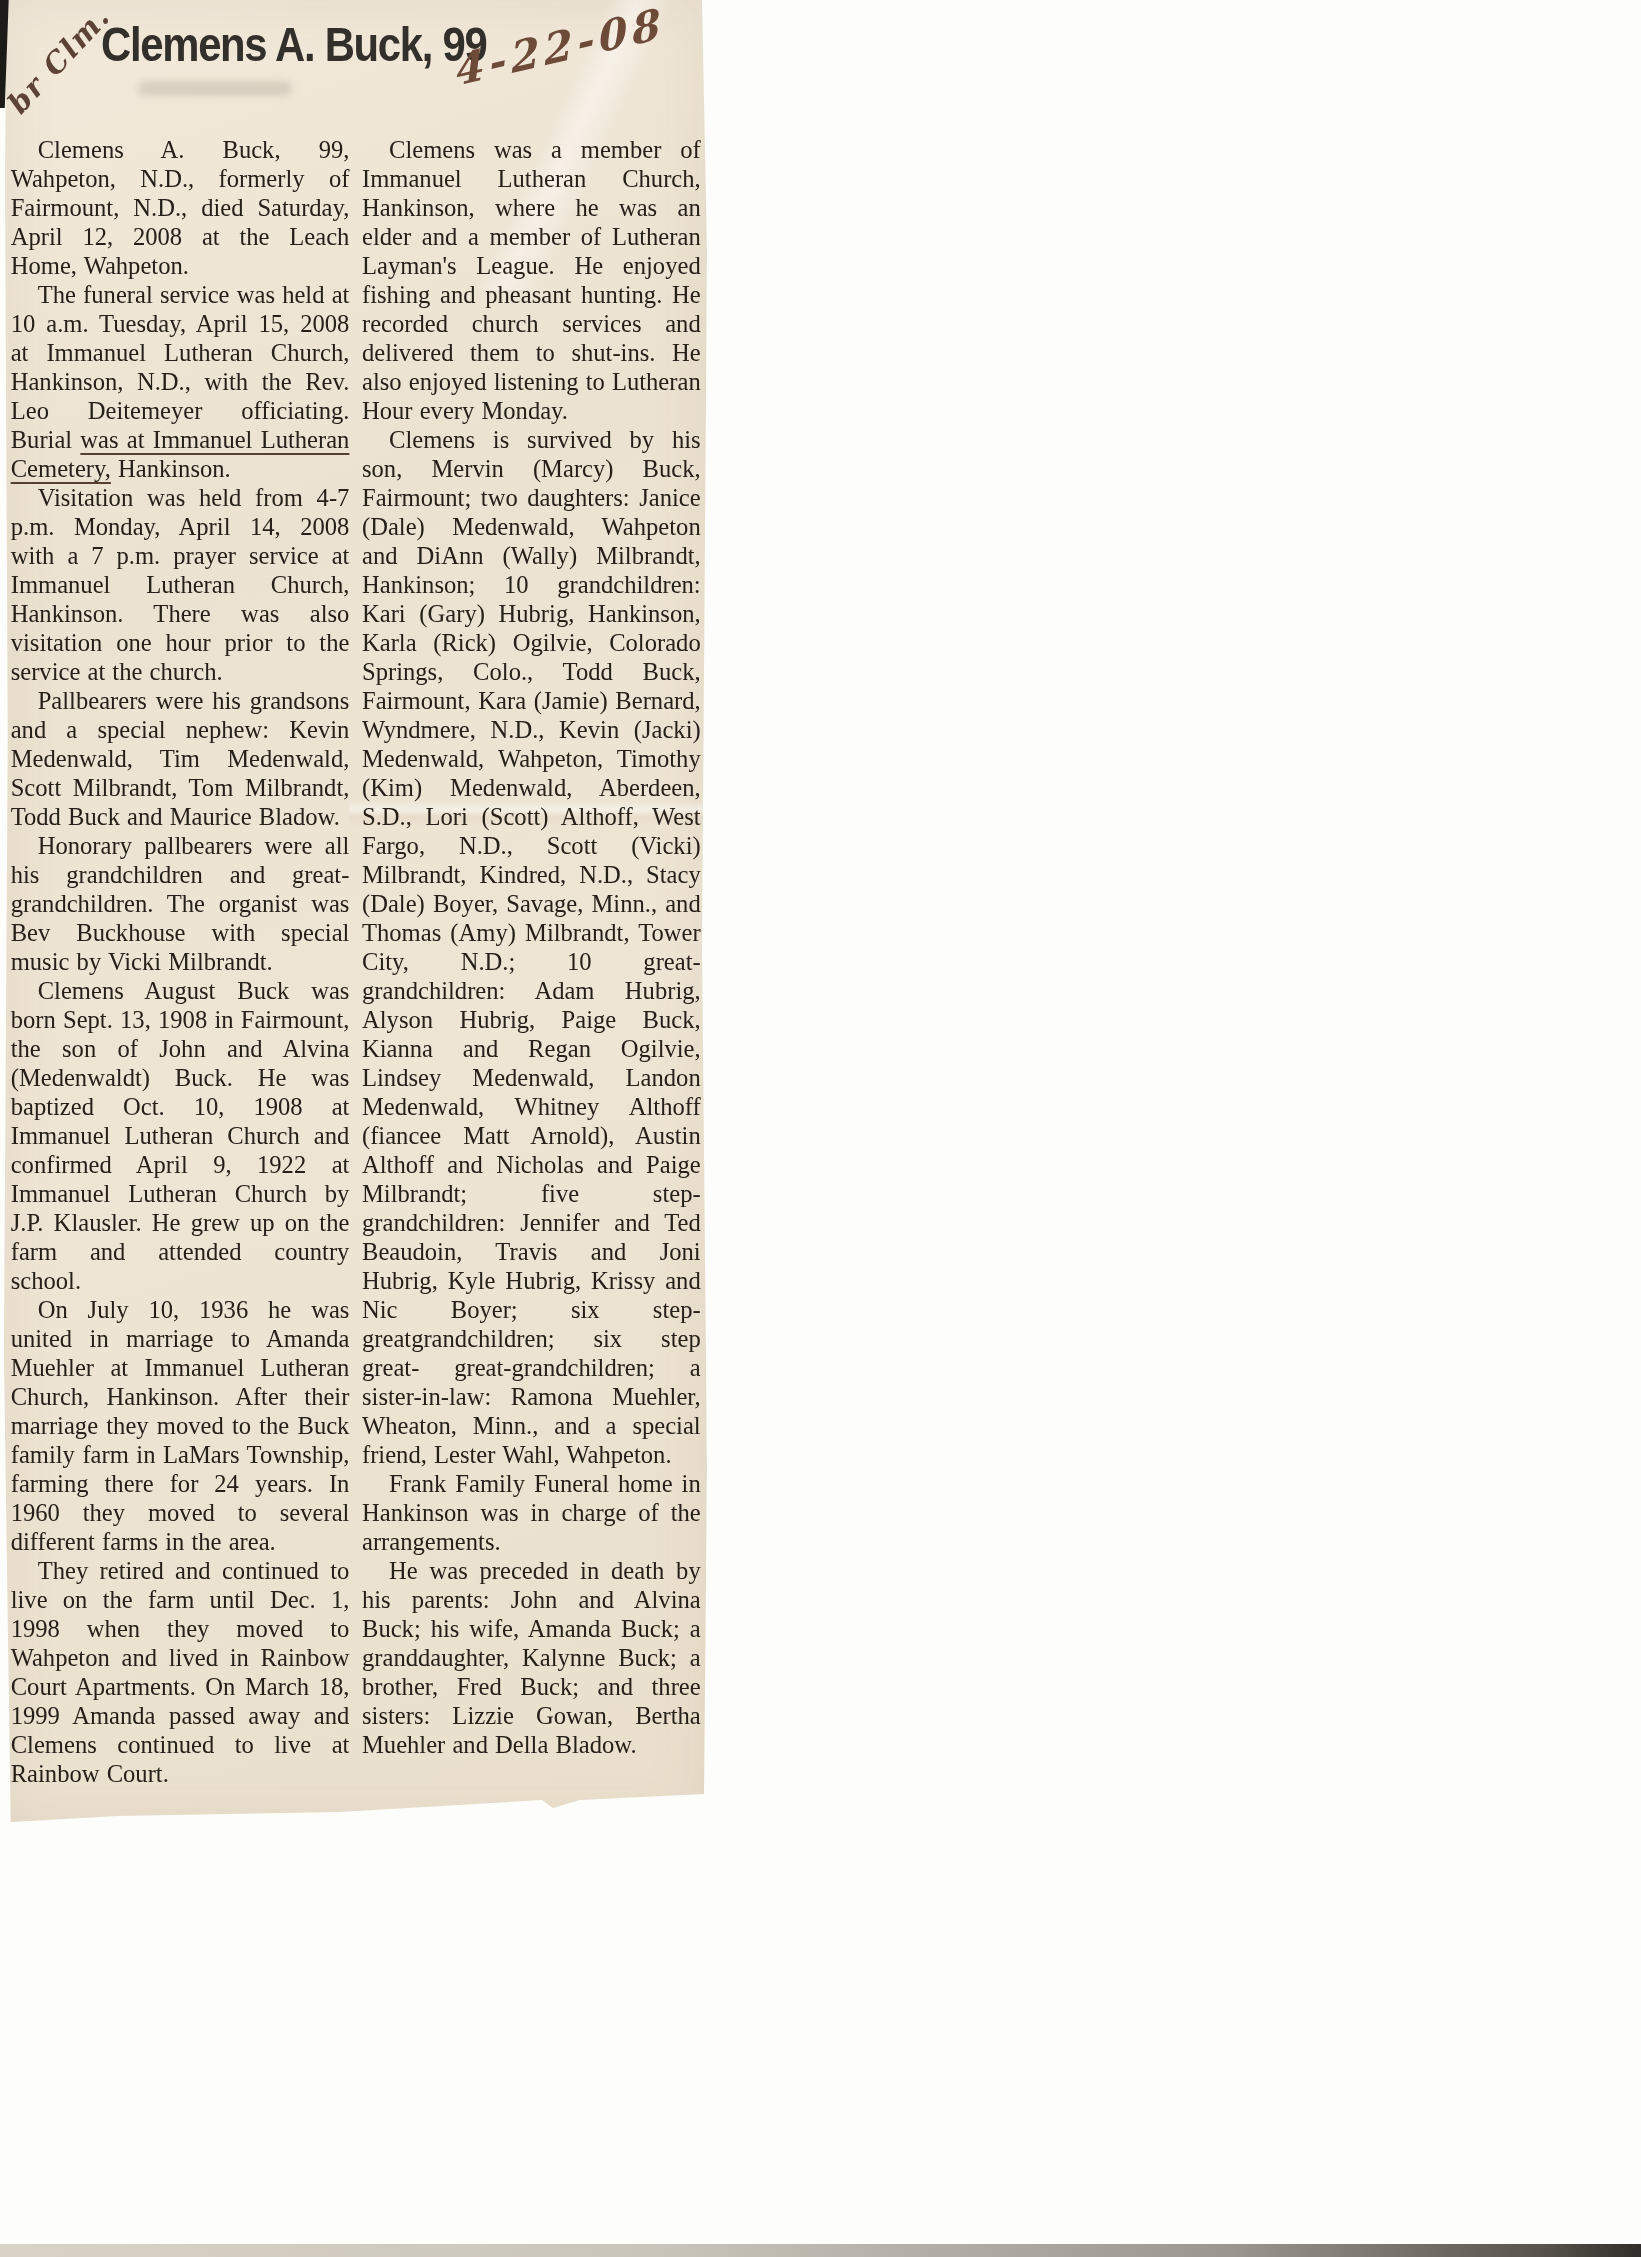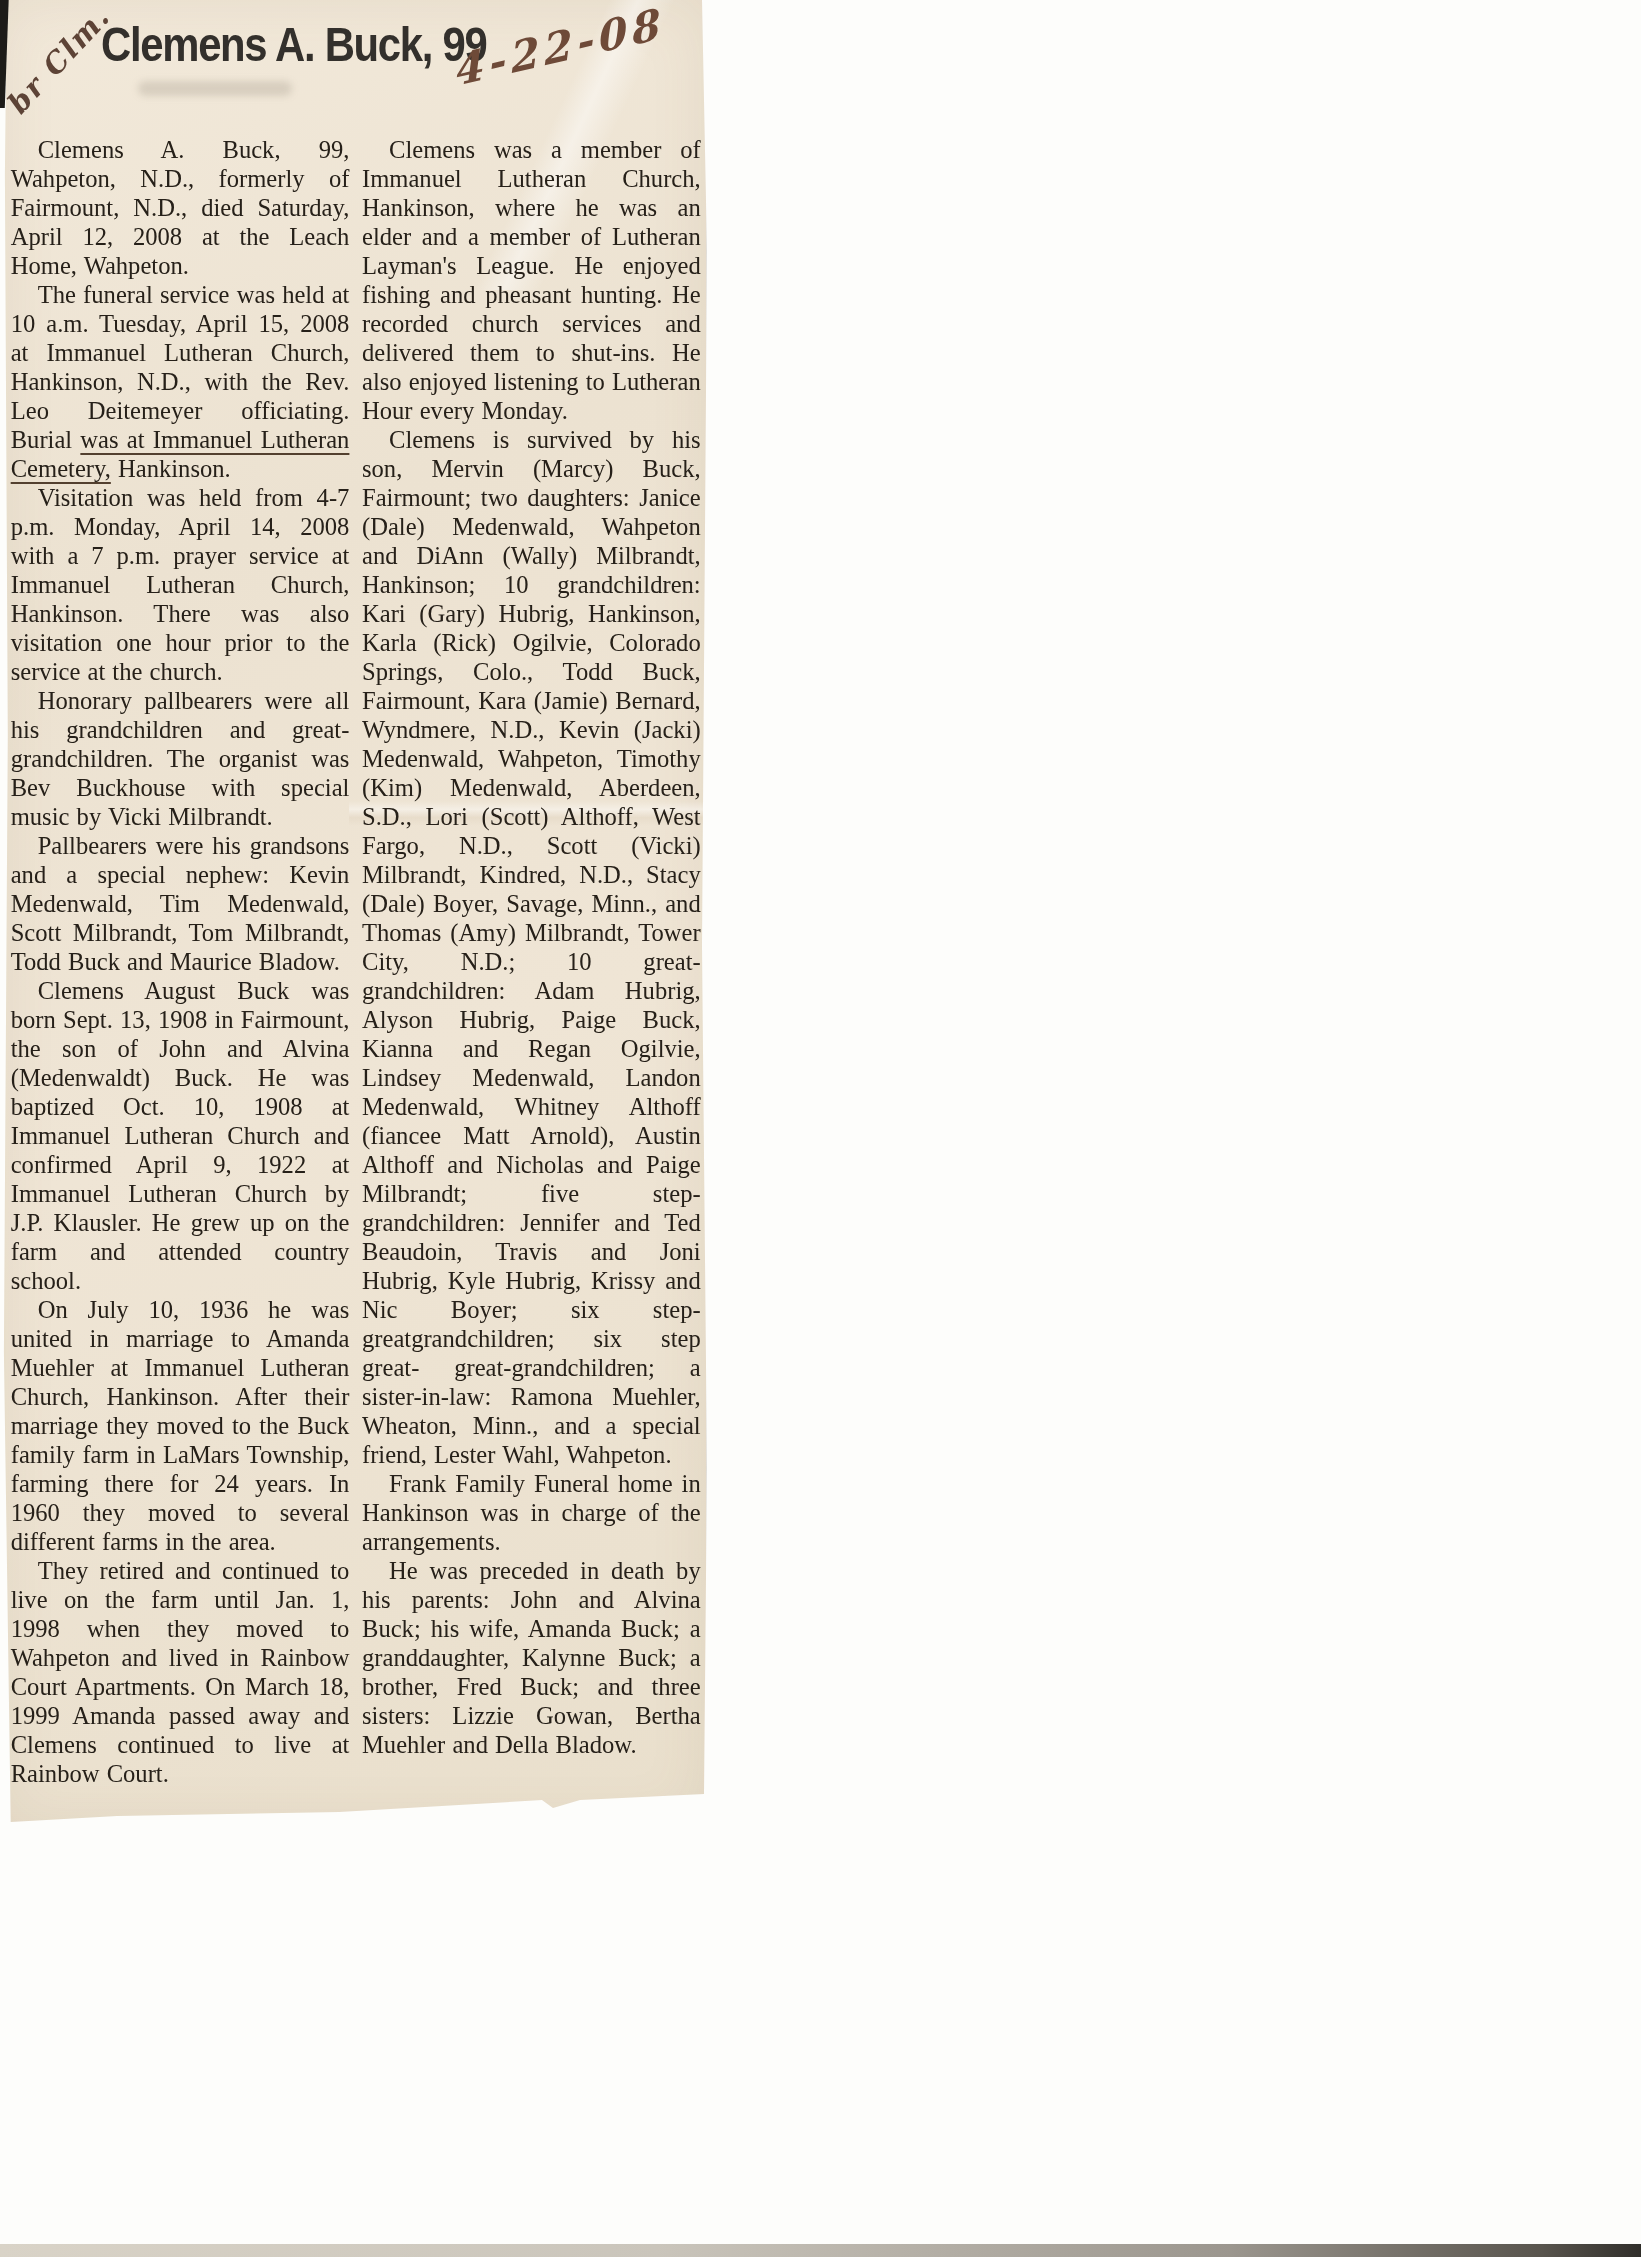--- a/index.html
+++ b/index.html
@@ -94,25 +94,25 @@
   <h1 class="headline">Clemens A. Buck, 99</h1>
 
   <div class="hand hand-date">4-22-08</div>
   <div class="hand corner-note">br Clm.</div>
 
   <div class="columns">
     <div class="col">
       <p>Clemens A. Buck, 99, Wahpeton, N.D., formerly of Fairmount, N.D., died Saturday, April 12, 2008 at the Leach Home, Wahpeton.</p>
       <p><span>The funeral service was held at 10 a.m. Tuesday, April 15, 2008 at Immanuel Lutheran Church, Hankinson, N.D., with the Rev. Leo Deitemeyer officiating. Burial </span><span class="pen-underline">was at Immanuel Lutheran Cemetery,</span><span> Hankinson.</span></p>
       <p>Visitation was held from 4-7 p.m. Monday, April 14, 2008 with a 7 p.m. prayer service at Immanuel Lutheran Church, Hankinson. There was also visitation one hour prior to the service at the church.</p>
+      <p>Pallbearers were his grandsons and a special nephew: Kevin Medenwald, Tim Medenwald, Scott Milbrandt, Tom Milbrandt, Todd Buck and Maurice Bladow.</p>
       <p>Honorary pallbearers were all his grandchildren and great-grandchildren. The organist was Bev Buckhouse with special music by Vicki Milbrandt.</p>
-      <p>Pallbearers were his grandsons and a special nephew: Kevin Medenwald, Tim Medenwald, Scott Milbrandt, Tom Milbrandt, Todd Buck and Maurice Bladow.</p>
       <p>Clemens August Buck was born Sept. 13, 1908 in Fairmount, the son of John and Alvina (Medenwaldt) Buck. He was baptized Oct. 10, 1908 at Immanuel Lutheran Church and confirmed April 9, 1922 at Immanuel Lutheran Church by J.P. Klausler. He grew up on the farm and attended country school.</p>
       <p>On July 10, 1936 he was united in marriage to Amanda Muehler at Immanuel Lutheran Church, Hankinson. After their marriage they moved to the Buck family farm in LaMars Township, farming there for 24 years. In 1960 they moved to several different farms in the area.</p>
-      <p>They retired and continued to live on the farm until Jan. 1, 1998 when they moved to Wahpeton and lived in Rainbow Court Apartments. On March 18, 1999 Amanda passed away and Clemens continued to live at Rainbow Court.</p>
+      <p>They retired and continued to live on the farm until Dec. 1, 1998 when they moved to Wahpeton and lived in Rainbow Court Apartments. On March 18, 1999 Amanda passed away and Clemens continued to live at Rainbow Court.</p>
     </div>
     <div class="col">
       <p>Clemens was a member of Immanuel Lutheran Church, Hankinson, where he was an elder and a member of Lutheran Layman's League. He enjoyed fishing and pheasant hunting. He recorded church services and delivered them to shut-ins. He also enjoyed listening to Lutheran Hour every Monday.</p>
       <p>Clemens is survived by his son, Mervin (Marcy) Buck, Fairmount; two daughters: Janice (Dale) Medenwald, Wahpeton and DiAnn (Wally) Milbrandt, Hankinson; 10 grandchildren: Kari (Gary) Hubrig, Hankinson, Karla (Rick) Ogilvie, Colorado Springs, Colo., Todd Buck, Fairmount, Kara (Jamie) Bernard, Wyndmere, N.D., Kevin (Jacki) Medenwald, Wahpeton, Timothy (Kim) Medenwald, Aberdeen, S.D., Lori (Scott) Althoff, West Fargo, N.D., Scott (Vicki) Milbrandt, Kindred, N.D., Stacy (Dale) Boyer, Savage, Minn., and Thomas (Amy) Milbrandt, Tower City, N.D.; 10 great-grandchildren: Adam Hubrig, Alyson Hubrig, Paige Buck, Kianna and Regan Ogilvie, Lindsey Medenwald, Landon Medenwald, Whitney Althoff (fiancee Matt Arnold), Austin Althoff and Nicholas and Paige Milbrandt; five step-grandchildren: Jennifer and Ted Beaudoin, Travis and Joni Hubrig, Kyle Hubrig, Krissy and Nic Boyer; six step-greatgrandchildren; six step great- great-grandchildren; a sister-in-law: Ramona Muehler, Wheaton, Minn., and a special friend, Lester Wahl, Wahpeton.</p>
       <p>Frank Family Funeral home in Hankinson was in charge of the arrangements.</p>
       <p>He was preceded in death by his parents: John and Alvina Buck; his wife, Amanda Buck; a granddaughter, Kalynne Buck; a brother, Fred Buck; and three sisters: Lizzie Gowan, Bertha Muehler and Della Bladow.</p>
     </div>
   </div>
 </div>
 

